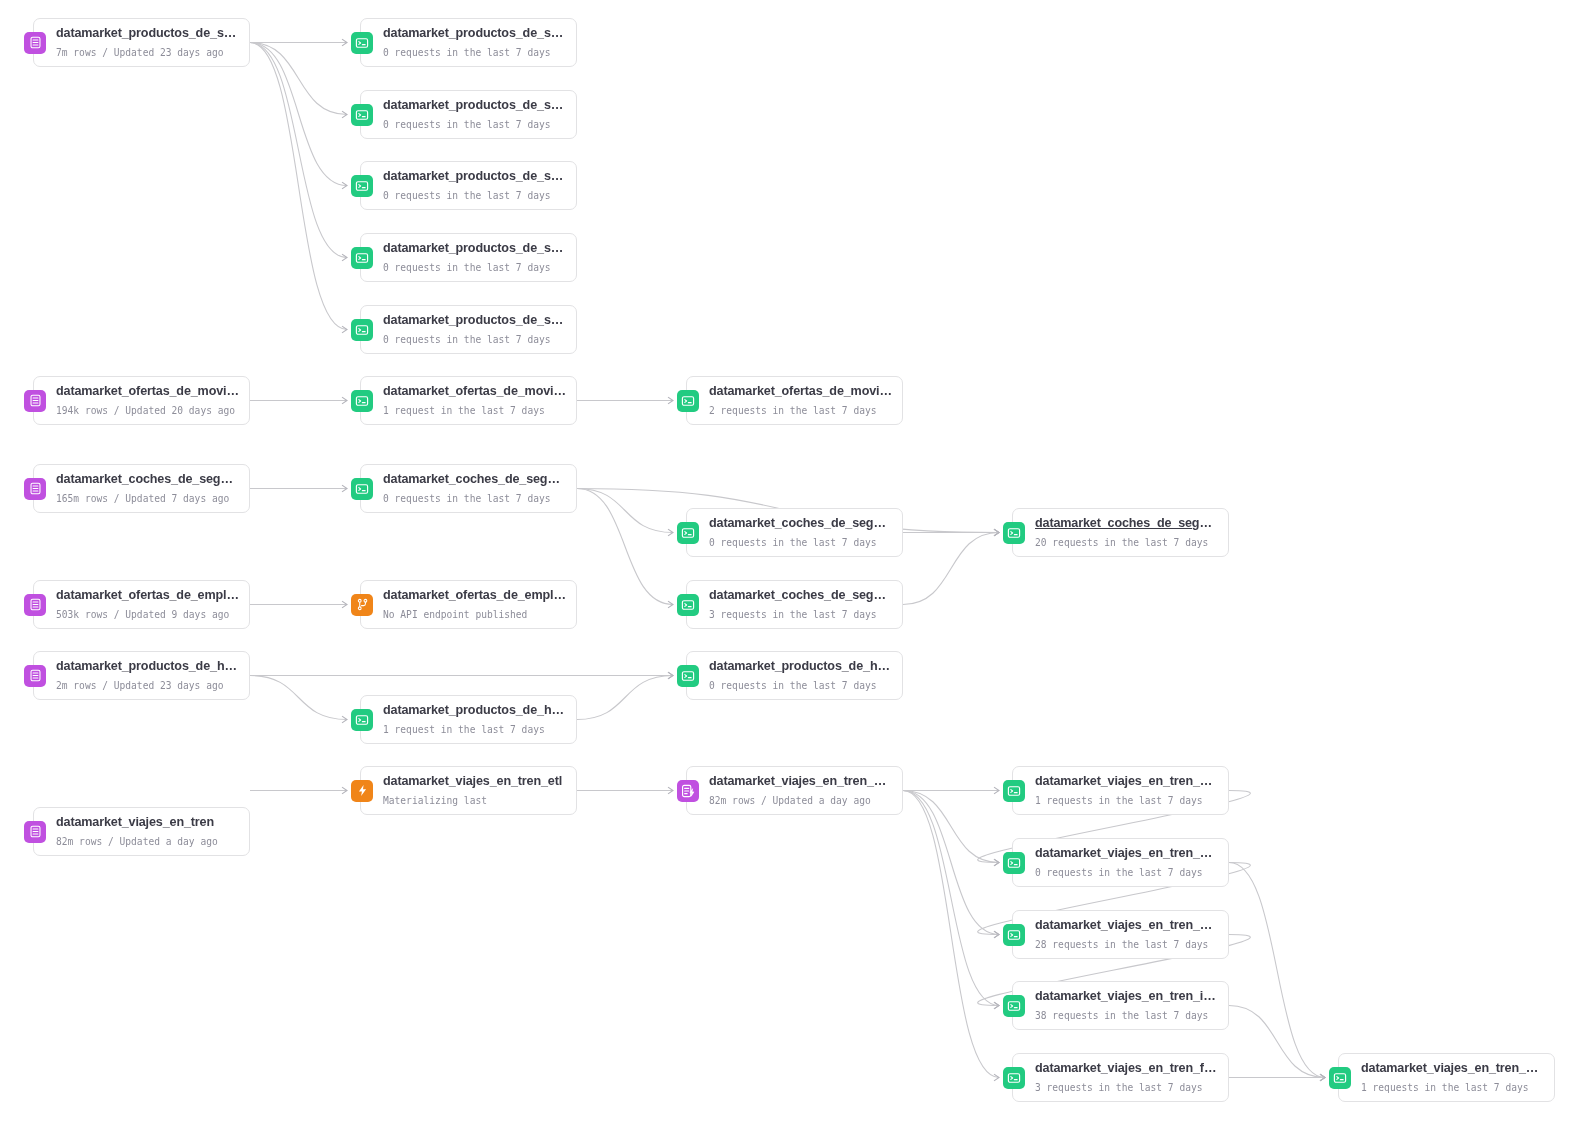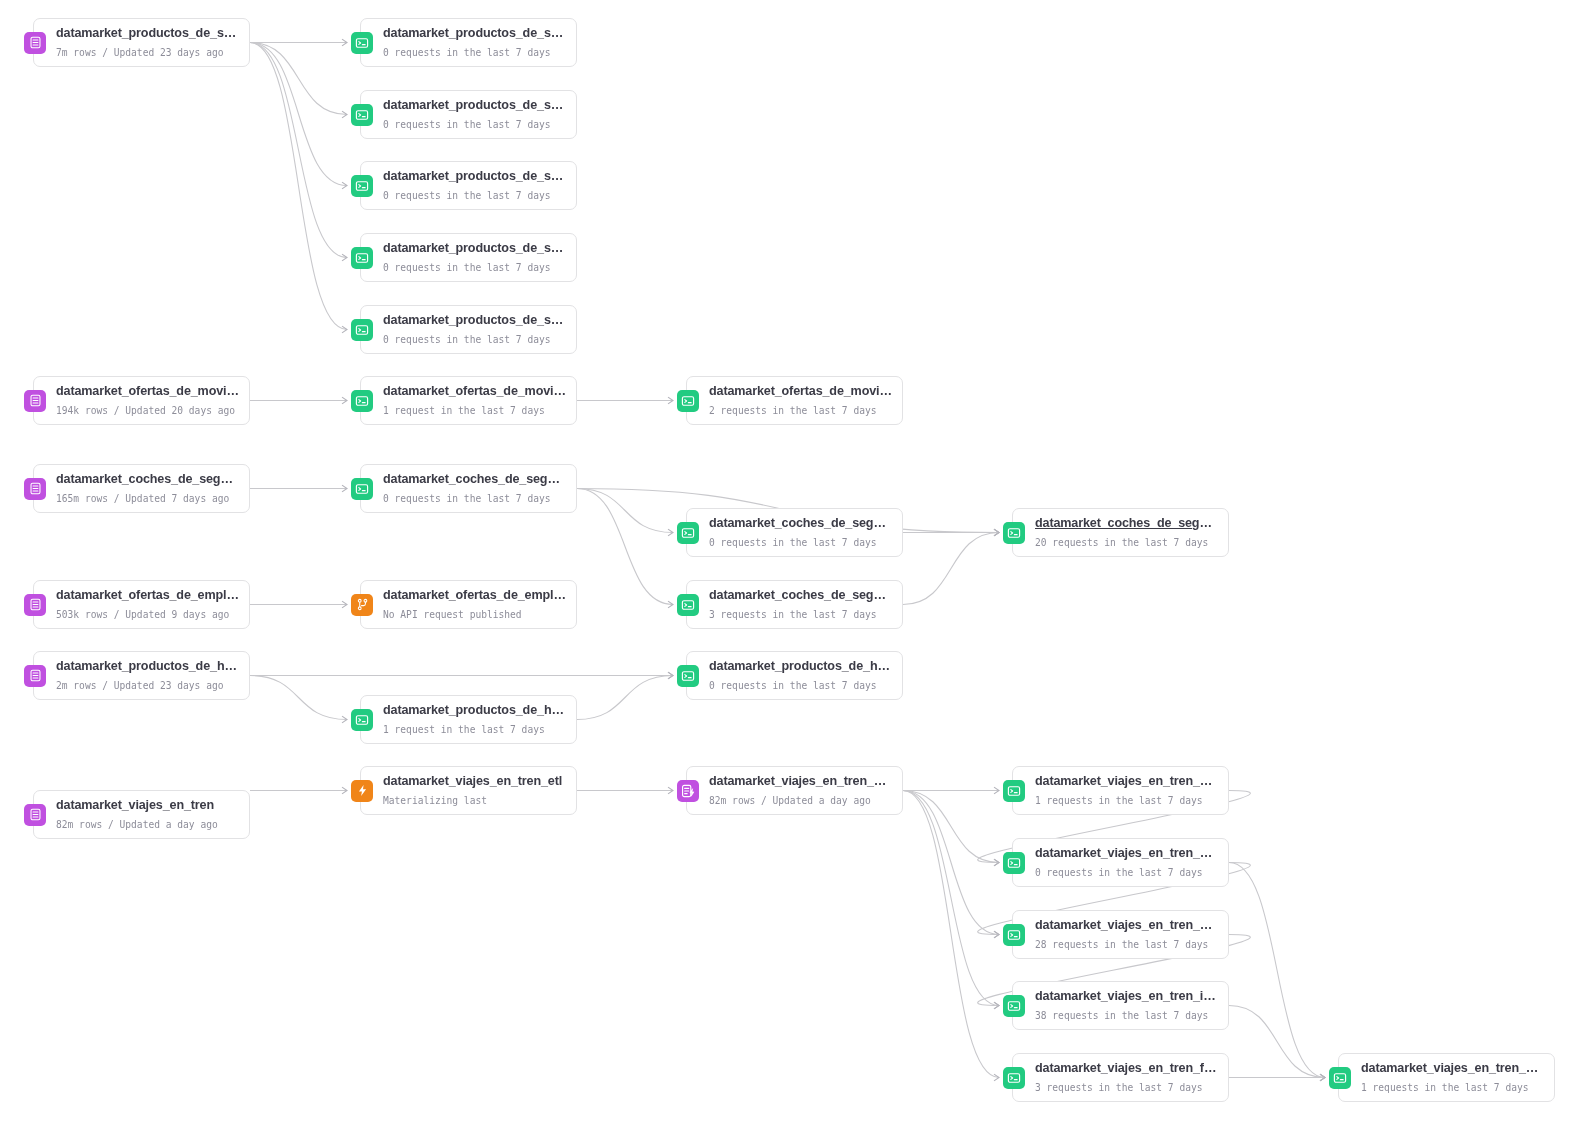--- a/index.html
+++ b/index.html
@@ -373,21 +373,21 @@
           <svg width="13" height="13" viewBox="0 0 16 16">
             <circle cx="4.6" cy="3.4" r="1.7" fill="none" stroke="#fff" stroke-width="1.3"></circle>
             <circle cx="4.6" cy="12.6" r="1.7" fill="none" stroke="#fff" stroke-width="1.3"></circle>
             <circle cx="11.6" cy="3.4" r="1.7" fill="none" stroke="#fff" stroke-width="1.3"></circle>
             <line x1="4.6" y1="5.1" x2="4.6" y2="10.9" stroke="#fff" stroke-width="1.3"></line>
             <path d="M11.6 5.1 v2.1 a2.2 2.2 0 0 1 -2.2 2.2 h-2.6" fill="none" stroke="#fff" stroke-width="1.3" stroke-linecap="round"></path>
           </svg>
         </span>
         <div class="node-text">
           <div class="node-title">datamarket_ofertas_de_empleo_etl</div>
-          <div class="node-sub">No API request published</div>
+          <div class="node-sub">No API endpoint published</div>
         </div>
       </div>
       <div class="node" style="left: 33px; top: 651px; width: 217px;">
         <span class="node-icon icon-datasource">
           <svg width="13" height="13" viewBox="0 0 16 16">
             <rect x="2.5" y="1.5" width="11" height="13" rx="2" fill="none" stroke="#fff" stroke-width="1.3"></rect>
             <line x1="5" y1="5" x2="11" y2="5" stroke="#fff" stroke-width="1.3" stroke-linecap="round"></line>
             <line x1="5" y1="8" x2="11" y2="8" stroke="#fff" stroke-width="1.3" stroke-linecap="round"></line>
             <line x1="5" y1="11" x2="11" y2="11" stroke="#fff" stroke-width="1.3" stroke-linecap="round"></line>
           </svg>
@@ -416,21 +416,21 @@
             <rect x="1.6" y="3.2" width="12.8" height="9.6" rx="1.8" fill="none" stroke="#fff" stroke-width="1.3"></rect>
             <polyline points="4.4,6.4 6.4,8 4.4,9.6" fill="none" stroke="#fff" stroke-width="1.25" stroke-linecap="round" stroke-linejoin="round"></polyline>
             <line x1="8.4" y1="9.9" x2="11.6" y2="9.9" stroke="#fff" stroke-width="1.25" stroke-linecap="round"></line>
           </svg>
         </span>
         <div class="node-text">
           <div class="node-title">datamarket_productos_de_hogar_fe...</div>
           <div class="node-sub">1 request in the last 7 days</div>
         </div>
       </div>
-      <div class="node" style="left: 33px; top: 790px; width: 217px;">
+      <div class="node" style="left: 33px; top: 807px; width: 217px;">
         <span class="node-icon icon-datasource">
           <svg width="13" height="13" viewBox="0 0 16 16">
             <rect x="2.5" y="1.5" width="11" height="13" rx="2" fill="none" stroke="#fff" stroke-width="1.3"></rect>
             <line x1="5" y1="5" x2="11" y2="5" stroke="#fff" stroke-width="1.3" stroke-linecap="round"></line>
             <line x1="5" y1="8" x2="11" y2="8" stroke="#fff" stroke-width="1.3" stroke-linecap="round"></line>
             <line x1="5" y1="11" x2="11" y2="11" stroke="#fff" stroke-width="1.3" stroke-linecap="round"></line>
           </svg>
         </span>
         <div class="node-text">
           <div class="node-title">datamarket_viajes_en_tren</div>

